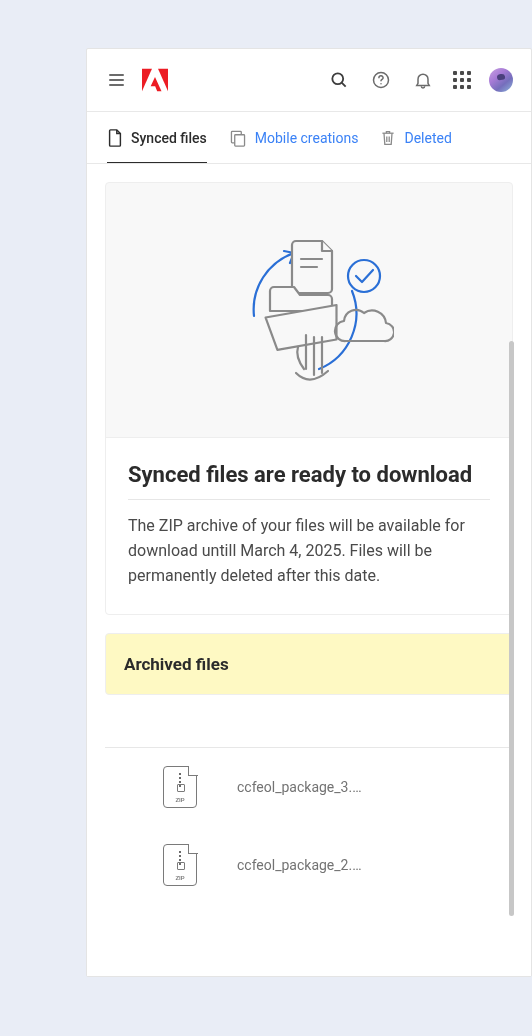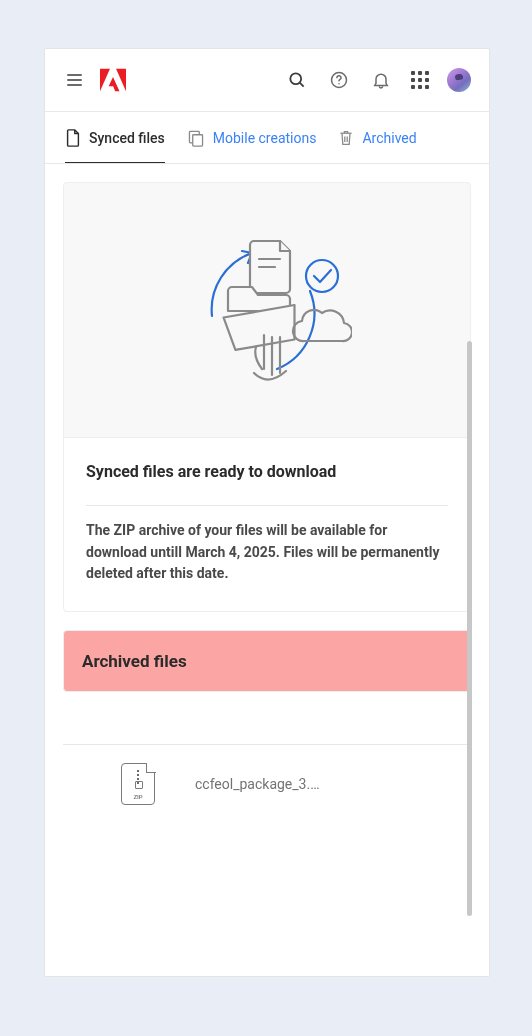--- a/index.html
+++ b/index.html
@@ -15,20 +15,21 @@
     }
     .app-window {
       background: #fff;
       border: 1px solid #e4e4e4;
       border-radius: 2px;
       width: 446px;
       height: 929px;
       position: relative;
       display: flex;
       flex-direction: column;
+      margin-left: 42px;
     }
     .top-bar {
       display: flex;
       align-items: center;
       justify-content: space-between;
       padding: 14px 18px;
       height: 62px;
     }
     .top-left {
       display: flex;
@@ -158,35 +159,34 @@
       display: flex;
       justify-content: center;
     }
     .card-body {
       background: #fff;
       border-top: 1px solid #eeeeee;
       padding: 24px 22px 26px 22px;
       border-radius: 0 0 4px 4px;
     }
     .card-title {
-      font-size: 16px;
+      font-size: 22px;
       font-weight: 700;
       color: #2b2b2b;
-      padding-bottom: 24px;
+      padding-bottom: 12px;
       border-bottom: 1px solid #e6e6e6;
     }
     .card-text {
-      font-size: 14px;
+      font-size: 16px;
       color: #4a4a4a;
       line-height: 1.55;
       padding-top: 14px;
-      font-weight: bold;
     }
     .section-header {
-      background: #fca5a5;
+      background: #fef9c3;
       border: 1px solid #eeeeee;
       border-radius: 4px;
       padding: 20px 18px;
       font-size: 17px;
       font-weight: 700;
       color: #2b2b2b;
       margin-bottom: 52px;
     }
     .file-list {
       border-top: 1px solid #e7e7e7;
@@ -322,21 +322,21 @@
         </svg>
         <span>Mobile creations</span>
       </div>
       <div class="tab">
         <svg width="16" height="18" viewBox="0 0 20 22" fill="none" stroke="#8a8a8a" stroke-width="1.6">
           <path d="M3 5h14"></path>
           <path d="M5 5l1 14h8l1-14"></path>
           <path d="M8 5V3h4v2"></path>
           <path d="M8.5 9v7M11.5 9v7"></path>
         </svg>
-        <span>Archived</span>
+        <span>Deleted</span>
       </div>
     </div>
 
     <div class="content">
       <div class="scroll-indicator"></div>
 
       <div class="card">
         <div class="illus-wrap">
           <svg width="170" height="170" viewBox="0 0 170 170" fill="none" stroke-width="2.2" stroke-linecap="round" stroke-linejoin="round">
 
@@ -376,16 +376,23 @@
       <div class="section-header">Archived files</div>
 
       <div class="file-list">
         <div class="file-row">
           <div class="zip-icon">
             <div class="zipper"></div>
             <div class="zip-label">ZIP</div>
           </div>
           <div class="file-name">ccfeol_package_3.…</div>
         </div>
+        <div class="file-row">
+          <div class="zip-icon">
+            <div class="zipper"></div>
+            <div class="zip-label">ZIP</div>
+          </div>
+          <div class="file-name">ccfeol_package_2.…</div>
+        </div>
       </div>
     </div>
   </div>
 </div>
 
 </body></html>

